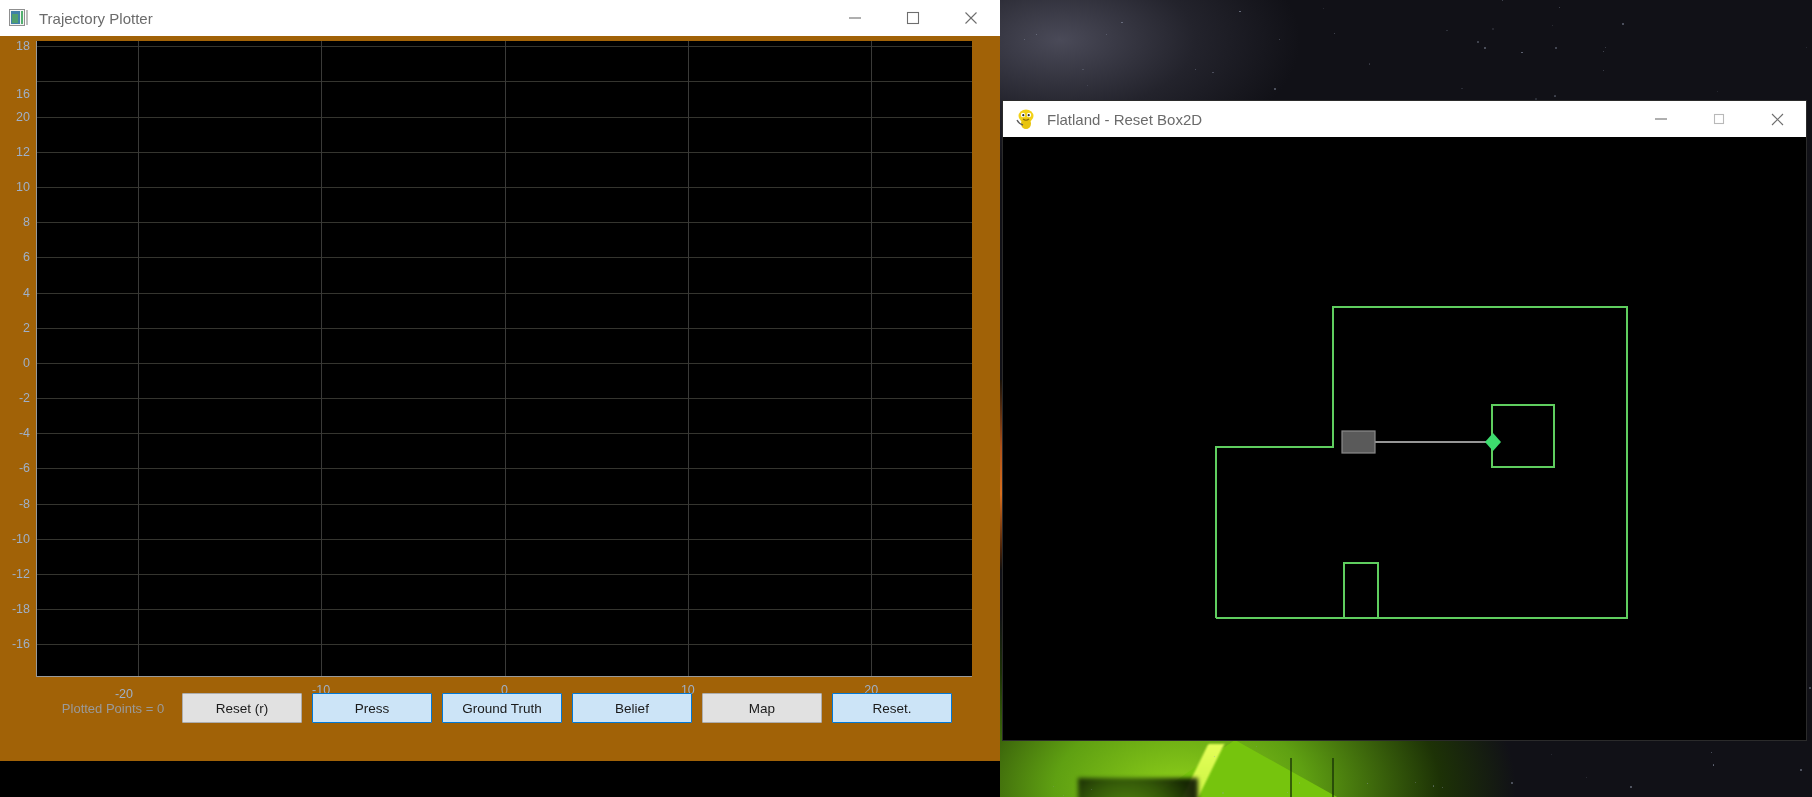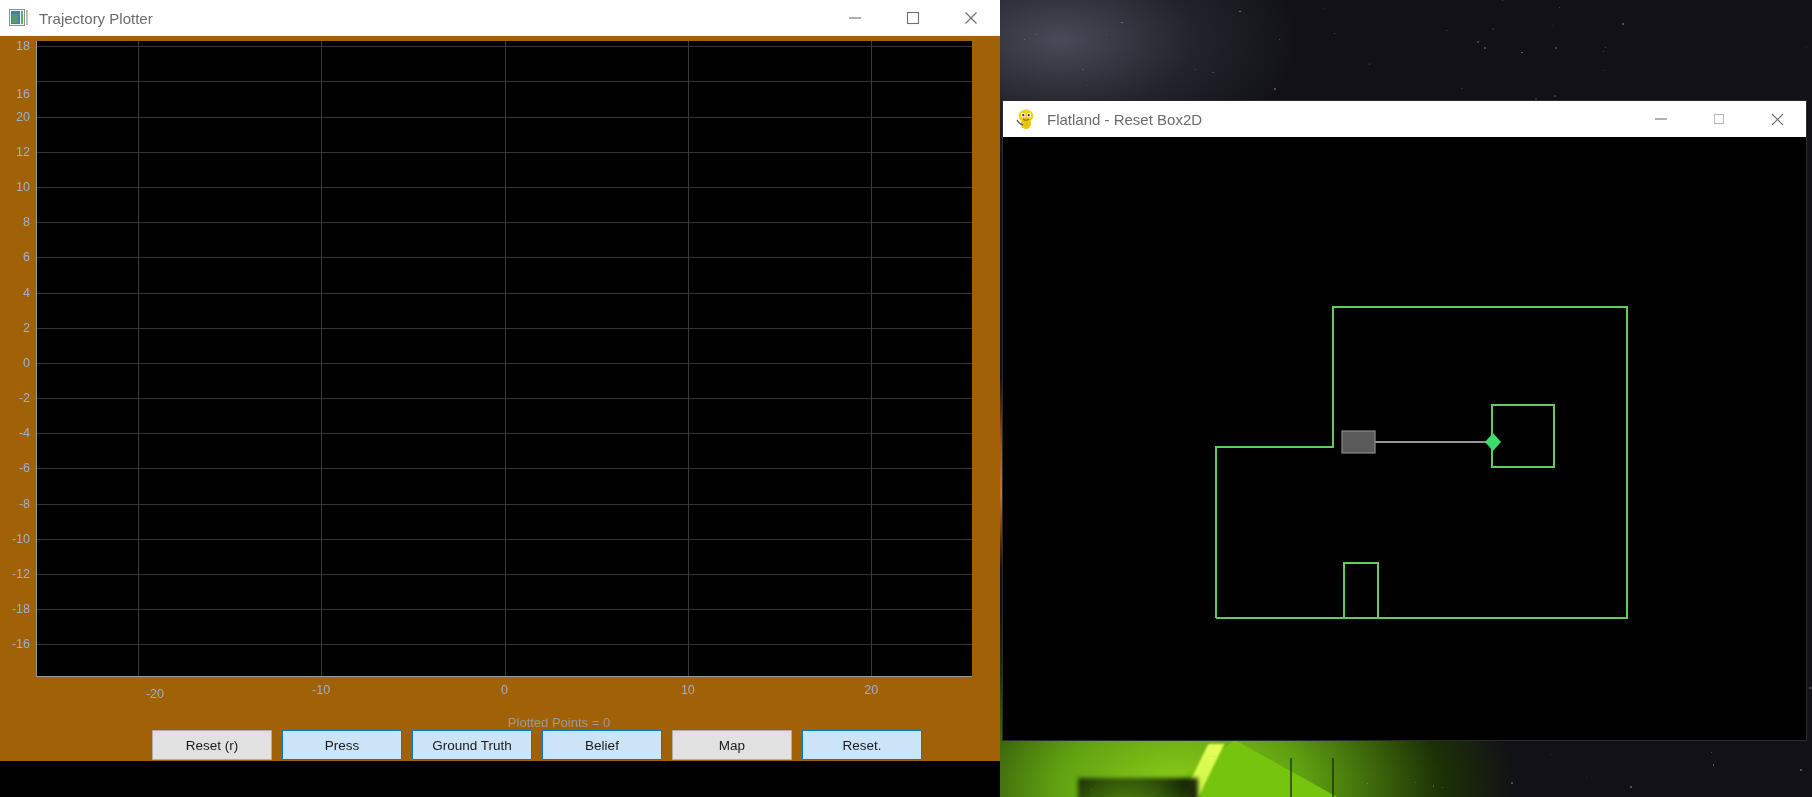--- a/index.html
+++ b/index.html
@@ -88,22 +88,22 @@
     font-size: 12.5px; color: #9fb0c8; transform: translateY(-50%);
     white-space: nowrap; font-family: "Liberation Sans", sans-serif;
   }
   .xtick {
     position: absolute; top: 100%; margin-top: 7px;
     font-size: 12.5px; color: #9fb0c8; transform: translateX(-50%);
     white-space: nowrap; font-family: "Liberation Sans", sans-serif;
   }
 
   .toolbar {
-    position: absolute; left: 0; top: 715px; width: 1064px; height: 60px;
-    display: flex; align-items: center; flex-direction: column;
+    position: absolute; left: 0; top: 678px; width: 1064px; height: 60px;
+    display: flex; align-items: center;
   }
   .plotted-points {
     margin-left: 54px; width: 118px; text-align: center;
     font-size: 13px; color: #9a9a9a; font-family: "Liberation Sans", sans-serif;
   }
   .tbtn {
     height: 30px; margin-left: 10px; border-radius: 1px;
     font-size: 13.5px; font-family: "Liberation Sans", sans-serif;
     display: flex; align-items: center; justify-content: center;
     cursor: pointer; user-select: none;
@@ -271,21 +271,21 @@
           <div class="ytick" style="top: 462.618px;">-8</div>
           <div class="gridline-h" style="top: 497.798px;"></div>
           <div class="ytick" style="top: 497.798px;">-10</div>
           <div class="gridline-h" style="top: 532.978px;"></div>
           <div class="ytick" style="top: 532.978px;">-12</div>
           <div class="gridline-h" style="top: 568.158px;"></div>
           <div class="ytick" style="top: 568.158px;">-18</div>
           <div class="gridline-h" style="top: 603.338px;"></div>
           <div class="ytick" style="top: 603.338px;">-16</div>
           <div class="gridline-v" style="left: 100.833px;"></div>
-          <div class="xtick" style="left: 118px; margin-top: 11px;">-20</div>
+          <div class="xtick" style="left: 87px; margin-top: 11px;">-20</div>
           <div class="gridline-v" style="left: 284.167px;"></div>
           <div class="xtick" style="left: 284.167px;">-10</div>
           <div class="gridline-v" style="left: 467.5px;"></div>
           <div class="xtick" style="left: 467.5px;">0</div>
           <div class="gridline-v" style="left: 650.833px;"></div>
           <div class="xtick" style="left: 650.833px;">10</div>
           <div class="gridline-v" style="left: 834.167px;"></div>
           <div class="xtick" style="left: 834.167px;">20</div>
         </div>
     </div>

